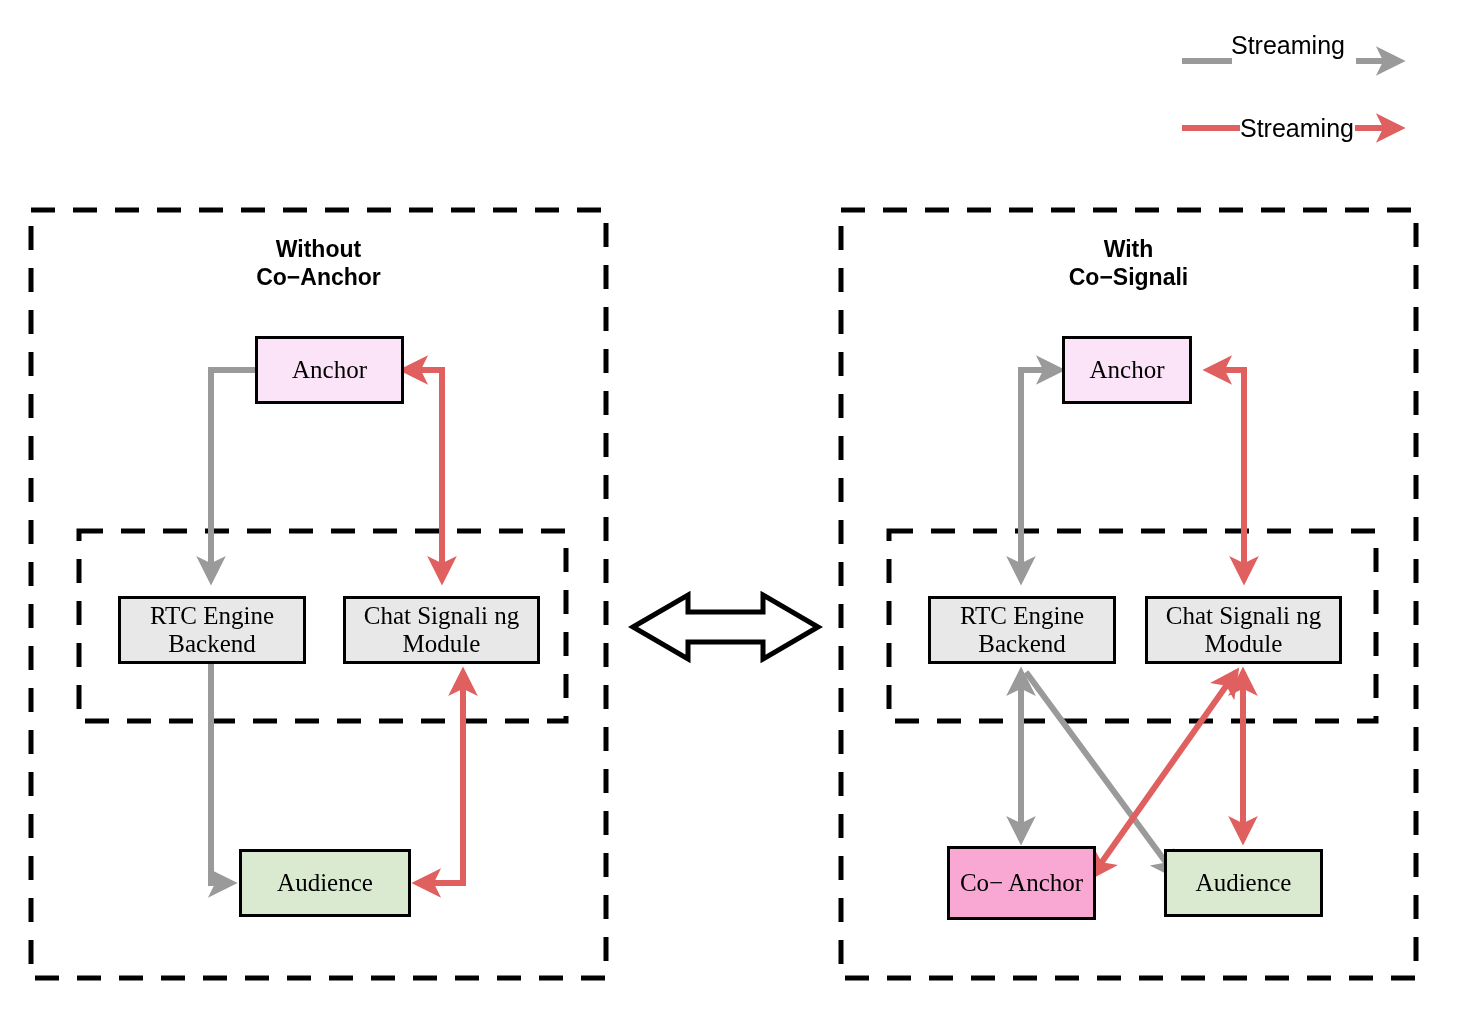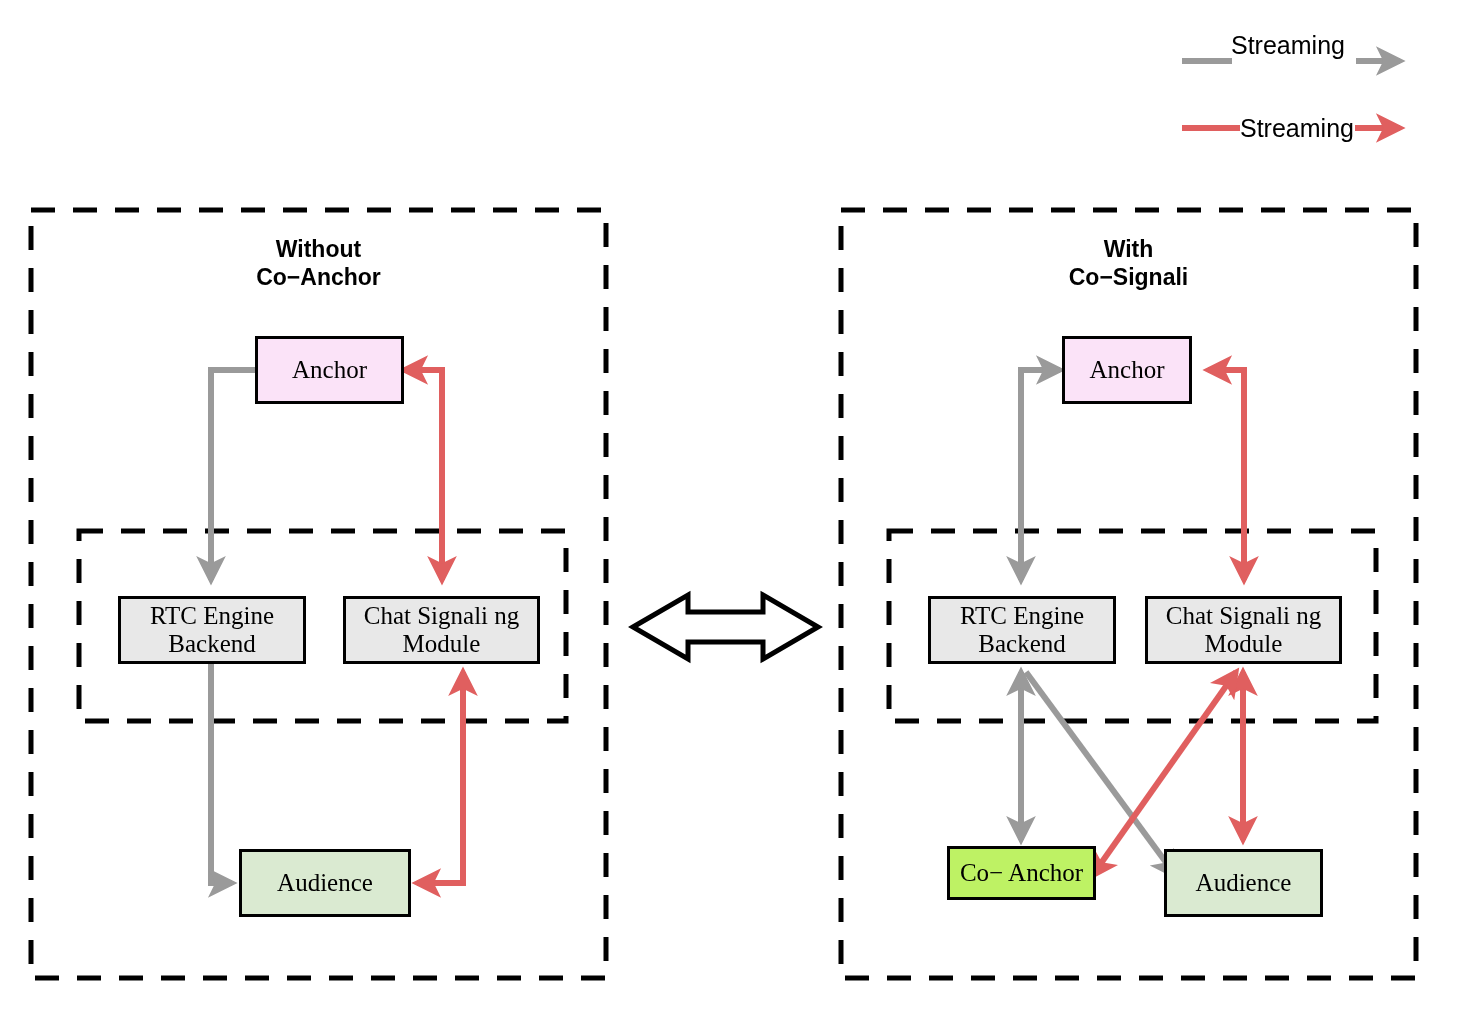--- a/index.html
+++ b/index.html
@@ -160,21 +160,21 @@
   <div class="node" style="left:928px;top:596px;width:188px;height:68px;background:#e8e8e8;">
     <span>RTC Engine
 Backend</span>
   </div>
 
   <div class="node" style="left:1145px;top:596px;width:197px;height:68px;background:#e8e8e8;">
     <span>Chat Signali
 ng Module</span>
   </div>
 
-  <div class="node" style="left:947px;top:846px;width:149px;height:54px;background:#bef264;">
+  <div class="node" style="left:947px;top:846px;width:149px;height:74px;background:#f9a8d4;">
     <span>Co−
 Anchor</span>
   </div>
 
   <div class="node" style="left:1164px;top:849px;width:159px;height:68px;background:#daead1;">
     <span>Audience</span>
   </div>
 
 </div>
 

